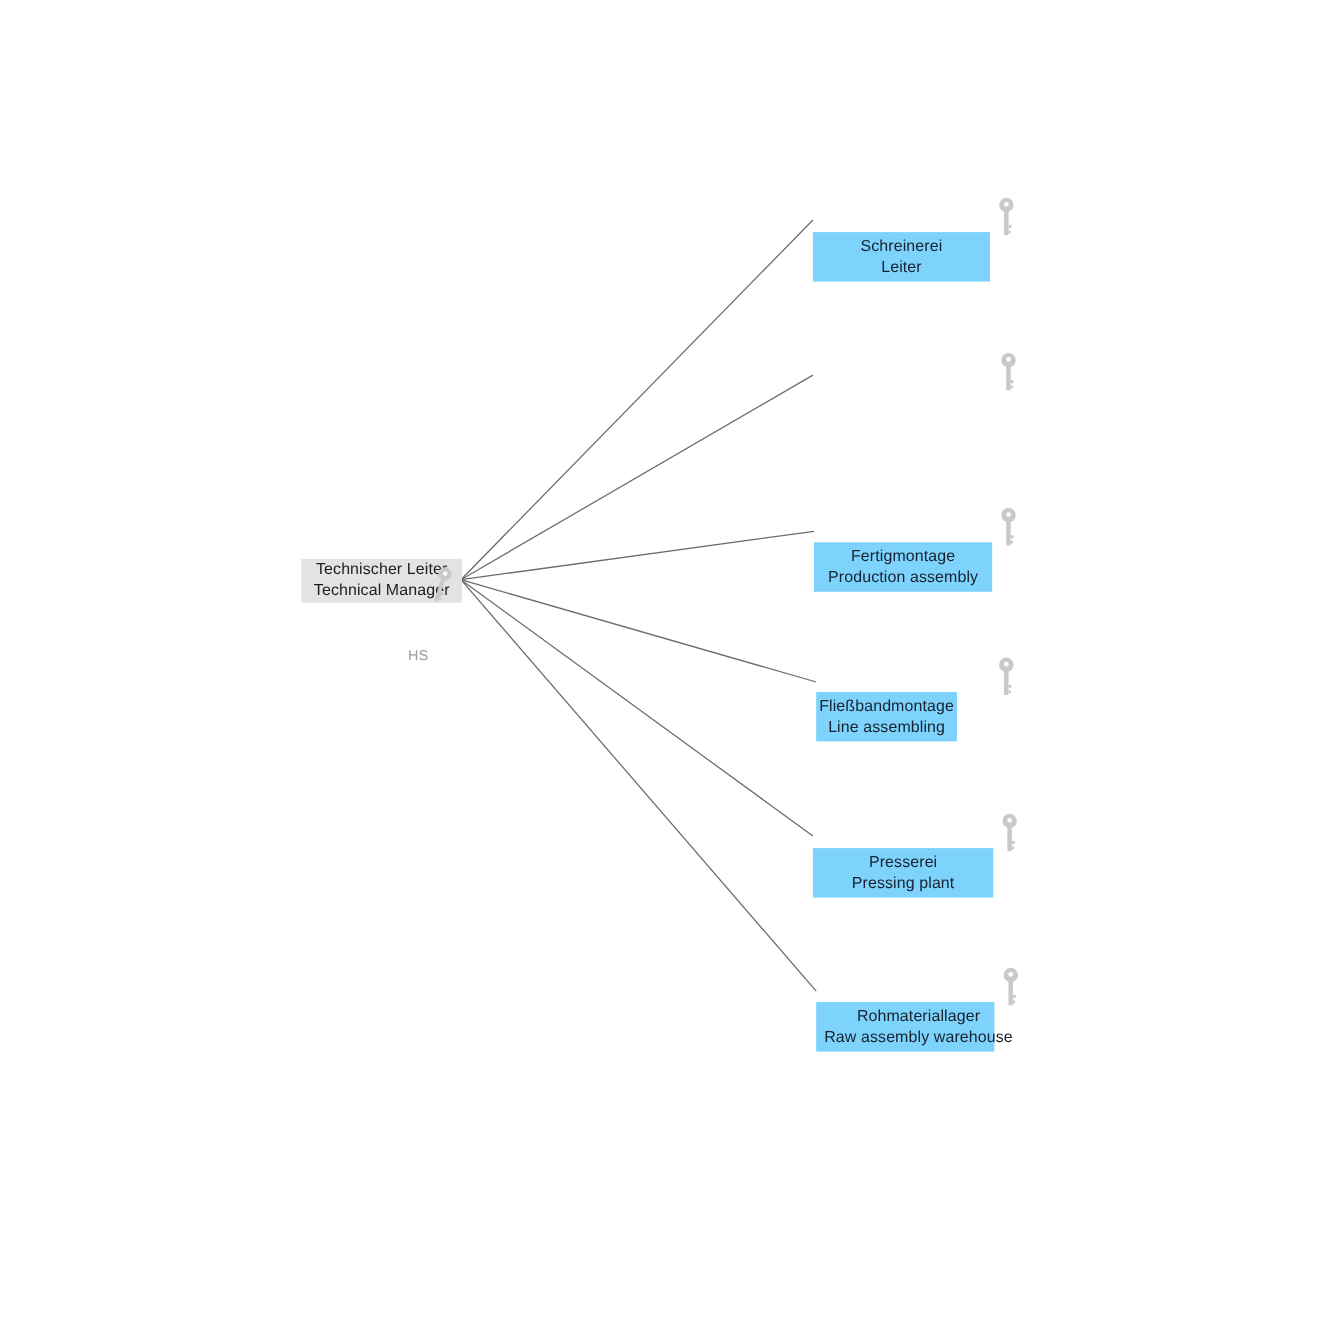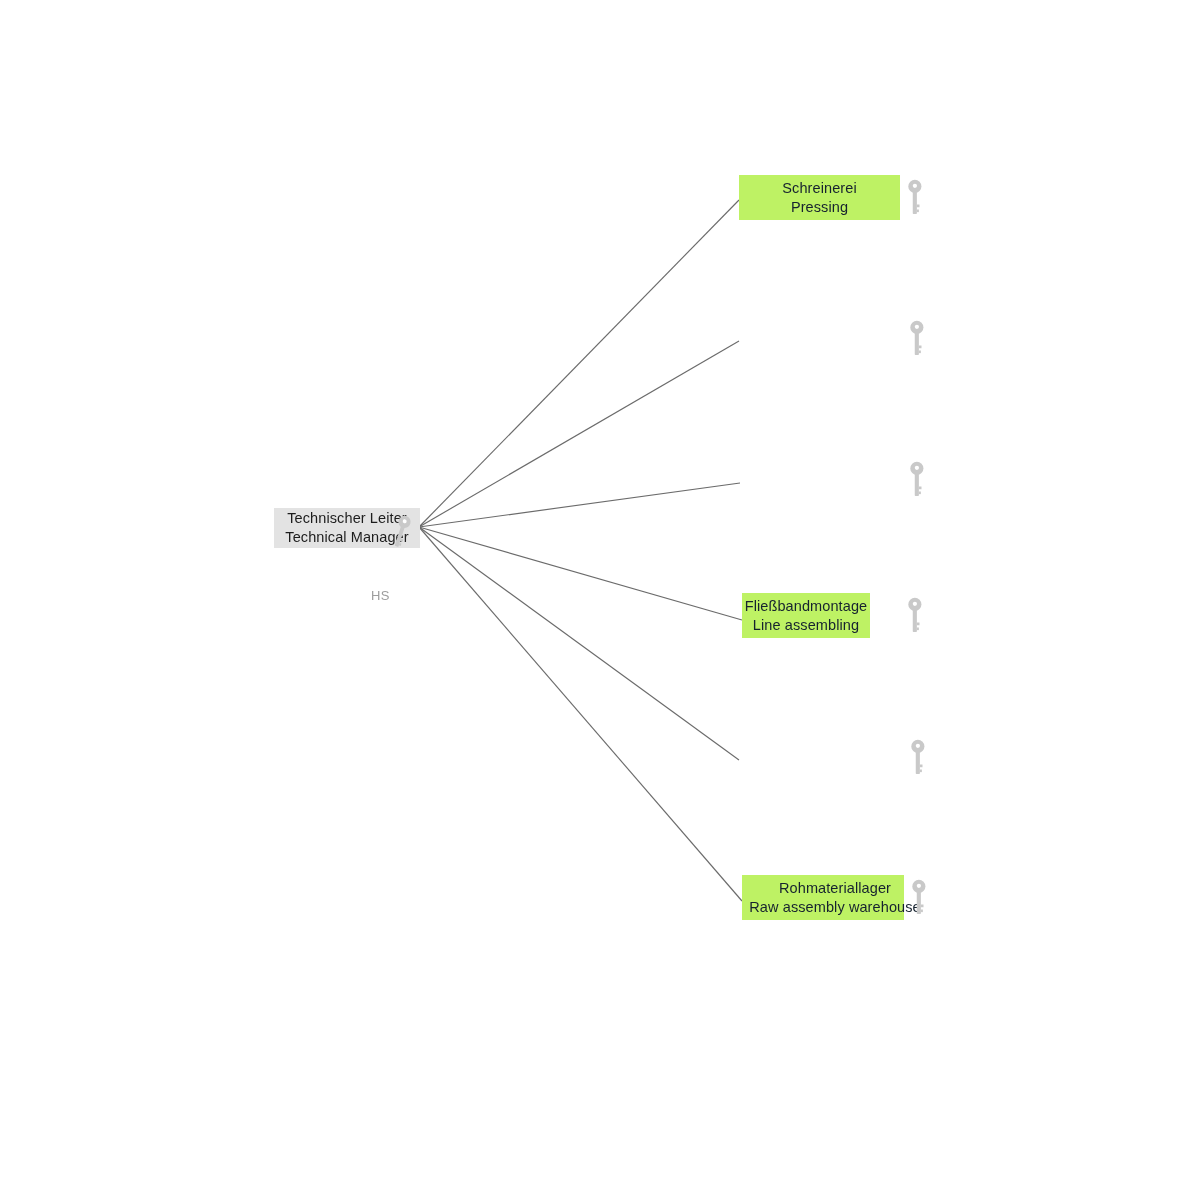--- a/index.html
+++ b/index.html
@@ -43,22 +43,23 @@
   }
   .node .line1, .node .line2 {
     display: block;
     white-space: nowrap;
   }
   .node-root {
     background: #e3e3e3;
     color: #1d1d1d;
   }
   .node-unit {
-    background: #bef264;
+    background: #7dd3fc;
     color: #16222f;
+    margin-top: 36px;
   }
   .key-icon {
     position: absolute;
     z-index: 4;
   }
   .hs-label {
     position: absolute;
     font-size: 13px;
     color: #9d9d9d;
     letter-spacing: 0.3px;
@@ -89,40 +90,44 @@
         <g fill="#c9c9c9">
           <circle cx="11" cy="11" r="10.5"></circle>
           <circle cx="11" cy="10" r="3.4" fill="#ffffff"></circle>
           <rect x="7.6" y="18" width="6.6" height="37" rx="1.2"></rect>
           <rect x="14.2" y="40" width="4.2" height="4.4"></rect>
           <rect x="14.2" y="48" width="3.2" height="4.2"></rect>
         </g>
       </svg></span>
     <div class="node node-unit" style="left: 739px; top: 175px; width: 161px; height: 45px;">
       <span class="line1">Schreinerei</span>
-      <span class="line2">Pressing</span>
+      <span class="line2">Leiter</span>
     </div>
     <span class="key-icon" style="left: 908px; top: 179px; width: 15px; height: 36px;"><svg viewBox="0 0 24 56" width="15" height="36">
         <g fill="#c9c9c9">
           <circle cx="11" cy="11" r="10.5"></circle>
           <circle cx="11" cy="10" r="3.4" fill="#ffffff"></circle>
           <rect x="7.6" y="18" width="6.6" height="37" rx="1.2"></rect>
           <rect x="14.2" y="40" width="4.2" height="4.4"></rect>
           <rect x="14.2" y="48" width="3.2" height="4.2"></rect>
         </g>
       </svg></span>
     <span class="key-icon" style="left: 910px; top: 320px; width: 15px; height: 36px;"><svg viewBox="0 0 24 56" width="15" height="36">
         <g fill="#c9c9c9">
           <circle cx="11" cy="11" r="10.5"></circle>
           <circle cx="11" cy="10" r="3.4" fill="#ffffff"></circle>
           <rect x="7.6" y="18" width="6.6" height="37" rx="1.2"></rect>
           <rect x="14.2" y="40" width="4.2" height="4.4"></rect>
           <rect x="14.2" y="48" width="3.2" height="4.2"></rect>
         </g>
       </svg></span>
+    <div class="node node-unit" style="left: 740px; top: 457px; width: 162px; height: 45px;">
+      <span class="line1">Fertigmontage</span>
+      <span class="line2">Production assembly</span>
+    </div>
     <span class="key-icon" style="left: 910px; top: 461px; width: 15px; height: 36px;"><svg viewBox="0 0 24 56" width="15" height="36">
         <g fill="#c9c9c9">
           <circle cx="11" cy="11" r="10.5"></circle>
           <circle cx="11" cy="10" r="3.4" fill="#ffffff"></circle>
           <rect x="7.6" y="18" width="6.6" height="37" rx="1.2"></rect>
           <rect x="14.2" y="40" width="4.2" height="4.4"></rect>
           <rect x="14.2" y="48" width="3.2" height="4.2"></rect>
         </g>
       </svg></span>
     <div class="node node-unit" style="left: 742px; top: 593px; width: 128px; height: 45px;">
@@ -131,20 +136,24 @@
     </div>
     <span class="key-icon" style="left: 908px; top: 597px; width: 15px; height: 36px;"><svg viewBox="0 0 24 56" width="15" height="36">
         <g fill="#c9c9c9">
           <circle cx="11" cy="11" r="10.5"></circle>
           <circle cx="11" cy="10" r="3.4" fill="#ffffff"></circle>
           <rect x="7.6" y="18" width="6.6" height="37" rx="1.2"></rect>
           <rect x="14.2" y="40" width="4.2" height="4.4"></rect>
           <rect x="14.2" y="48" width="3.2" height="4.2"></rect>
         </g>
       </svg></span>
+    <div class="node node-unit" style="left: 739px; top: 735px; width: 164px; height: 45px;">
+      <span class="line1">Presserei</span>
+      <span class="line2">Pressing plant</span>
+    </div>
     <span class="key-icon" style="left: 911px; top: 739px; width: 15px; height: 36px;"><svg viewBox="0 0 24 56" width="15" height="36">
         <g fill="#c9c9c9">
           <circle cx="11" cy="11" r="10.5"></circle>
           <circle cx="11" cy="10" r="3.4" fill="#ffffff"></circle>
           <rect x="7.6" y="18" width="6.6" height="37" rx="1.2"></rect>
           <rect x="14.2" y="40" width="4.2" height="4.4"></rect>
           <rect x="14.2" y="48" width="3.2" height="4.2"></rect>
         </g>
       </svg></span>
     <div class="node node-unit" style="left: 742px; top: 875px; width: 162px; height: 45px; padding-left: 24px;">

